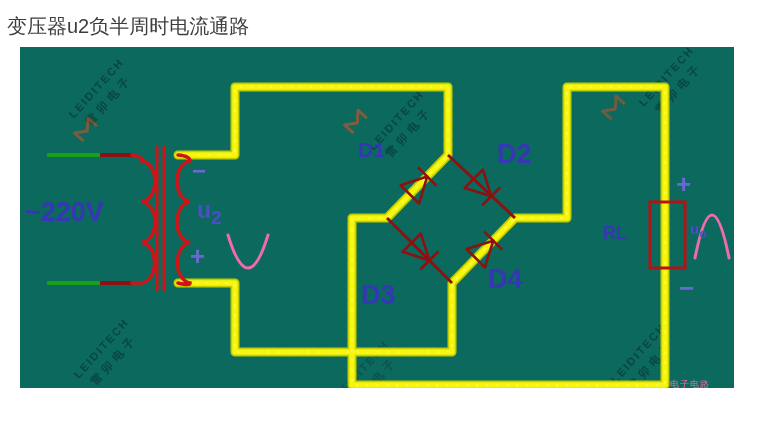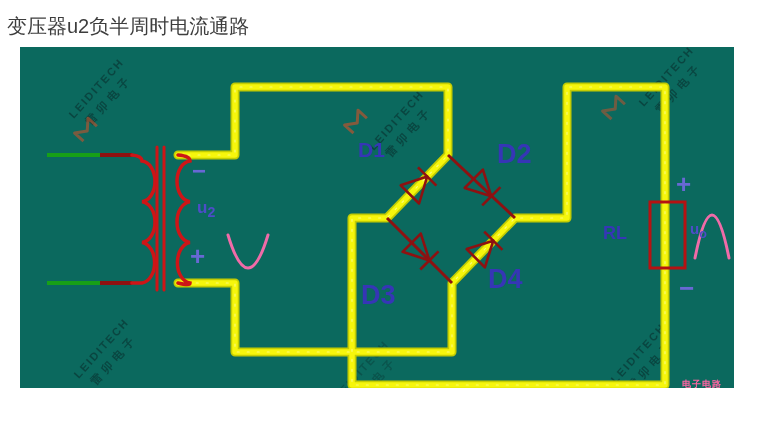--- a/index.html
+++ b/index.html
@@ -7,21 +7,21 @@
         font-family:"Liberation Sans",sans-serif;}
   .title{position:absolute;left:7px;top:13px;font-size:20px;color:var(--text_dark);}
   .caption{position:absolute;left:7px;top:409px;font-size:20px;color:var(--text_dark);z-index:6;}
   .canvas{position:absolute;left:20px;top:47px;width:714px;height:351px;
           background:var(--canvas_bg);overflow:hidden;}
   .circuit{position:absolute;left:0;top:0;z-index:2;}
   .lbl{position:absolute;z-index:3;font-weight:bold;line-height:1;}
   .lbl-blue{color:var(--label_blue);}
   .lbl-plus{color:var(--plus_blue);}
   .lbl-sub{color:var(--sub_blue);}
-  .sig{position:absolute;z-index:4;font-size:9px;font-weight:bold;color:var(--sig_pink);letter-spacing:1px;margin-left:12px;}
+  .sig{position:absolute;z-index:4;font-size:9px;font-weight:normal;color:var(--sig_pink);letter-spacing:1px;}
   .wm-text{position:absolute;z-index:1;transform:rotate(-48deg);text-align:center;white-space:nowrap;
            font-weight:bold;font-size:11px;letter-spacing:2px;color:var(--wm_text);line-height:1.55;}
   .wm-text .cn{letter-spacing:5px;font-size:11px;}
   .wm-logo{position:absolute;transform:rotate(-48deg);}
   .wm-logo.in-canvas{z-index:1;}
   .wm-logo.on-page{z-index:5;}
 </style>
 </head>
 <body>
 
@@ -119,22 +119,23 @@
       </g>
 
       <rect x="630" y="155" width="35" height="66" fill="none" style="stroke:var(--rl_red);" stroke-width="3"></rect>
 
       <g fill="none" style="stroke:var(--waveform_pink);" stroke-width="3" stroke-linecap="round">
         <path d="M208,188 Q228,254 248,188"></path>
         <path d="M675,211 Q692,125 709,211"></path>
       </g>
     </svg>
 
+    <div class="lbl lbl-blue" style="left:5px;top:152px;font-size:27px;">~220V</div>
     <div class="lbl lbl-plus" style="left:172px;top:112px;font-size:24px;">−</div>
-    <div class="lbl lbl-sub" style="left:177px;top:152px;font-size:17px;"><span>u</span><sub>2</sub></div>
+    <div class="lbl lbl-sub" style="left:177px;top:152px;font-size:23px;"><span>u</span><sub>2</sub></div>
     <div class="lbl lbl-plus" style="left:170px;top:196px;font-size:26px;">+</div>
 
     <div class="lbl lbl-blue" style="left:338px;top:92px;font-size:21px;">D1</div>
     <div class="lbl lbl-blue" style="left:477px;top:94px;font-size:27px;">D2</div>
     <div class="lbl lbl-blue" style="left:341px;top:216px;font-size:27px;margin-top:19px;">D3</div>
     <div class="lbl lbl-blue" style="left:468px;top:219px;font-size:27px;">D4</div>
 
     <div class="lbl lbl-blue" style="left:583px;top:177px;font-size:18px;">RL</div>
     <div class="lbl lbl-plus" style="left:656px;top:124px;font-size:26px;">+</div>
     <div class="lbl lbl-plus" style="left:659px;top:228px;font-size:26px;">−</div>

